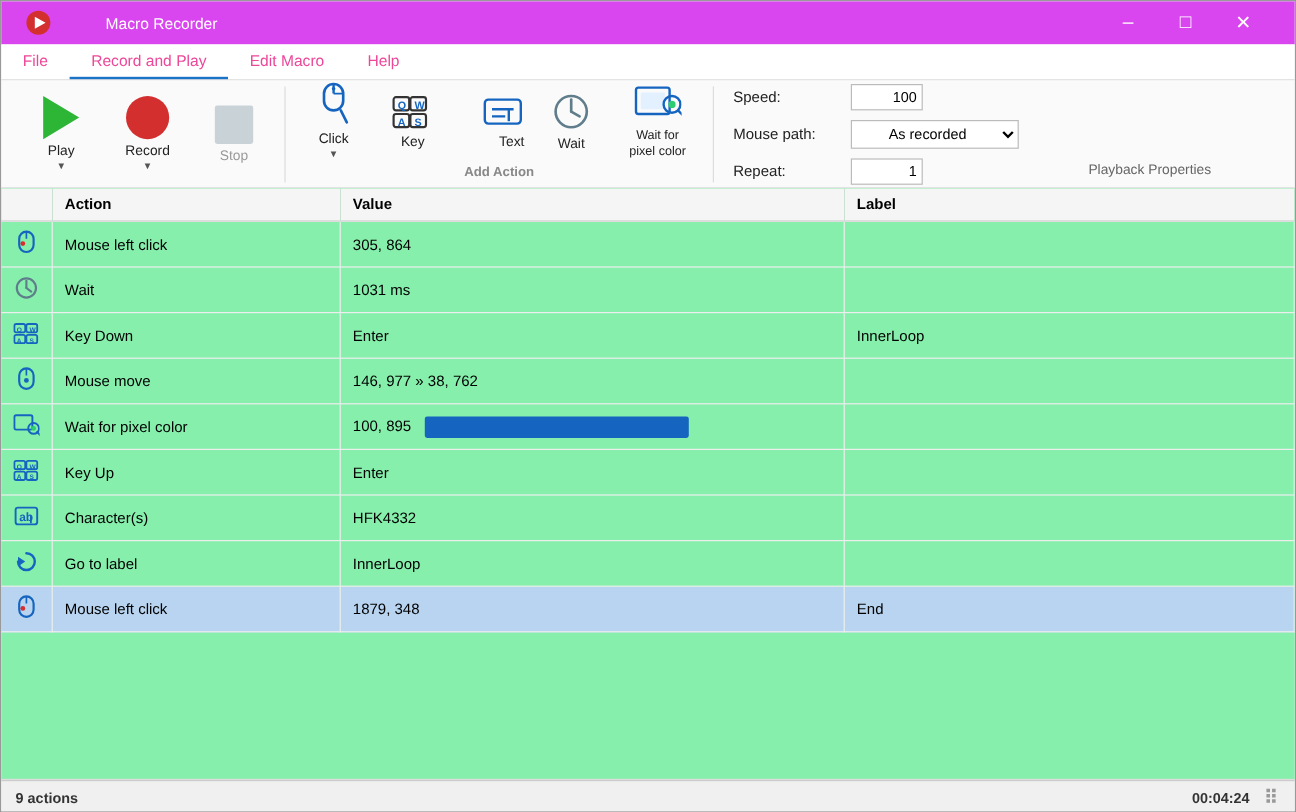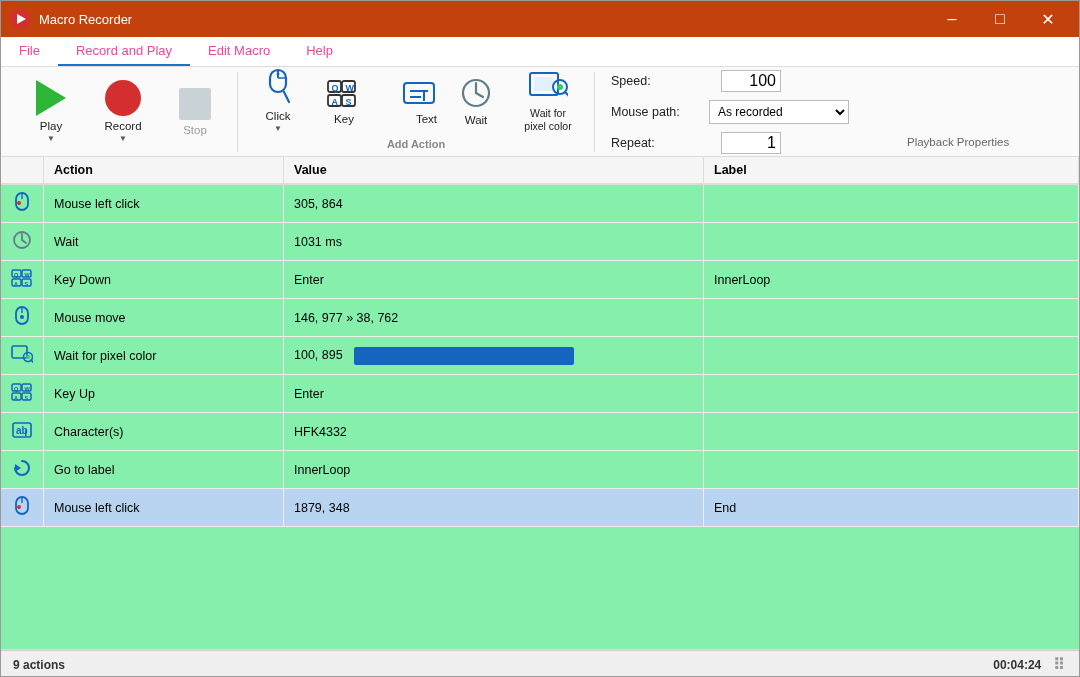--- a/index.html
+++ b/index.html
@@ -8,27 +8,28 @@
       font-size: 13px;
       background: #f0f0f0;
       width: 1080px;
       height: 677px;
       overflow: hidden;
       border: 1px solid #999;
     }
 
     
     .title-bar {
-      background: #c2410c;
+      background: #d946ef;
       height: 36px;
       display: flex;
       align-items: center;
-      padding: 0 8px;
+      padding: 0 20px;
       color: white;
       user-select: none;
+      gap: 37px;
     }
     .title-bar-logo {
       width: 22px; height: 22px; margin-right: 8px;
     }
     .title-bar-title {
       font-size: 13px;
       flex: 1;
     }
     .title-bar-controls {
       display: flex;
@@ -152,34 +153,34 @@
     .props-label {
       font-size: 12.5px;
       color: #222;
       width: 90px;
     }
     .props-input {
       width: 60px;
       height: 22px;
       border: 1px solid #bbb;
       padding: 0 4px;
-      font-size: 16px;
+      font-size: 12px;
       text-align: right;
       outline: none;
-      margin-left: 12px;
     }
     .props-select {
       width: 140px;
       height: 24px;
       border: 1px solid #bbb;
       font-size: 12px;
       padding: 0 4px;
       background: white;
       cursor: pointer;
       outline: none;
+      text-align: center;
     }
 
     
     .table-container {
       flex: 1;
       overflow-y: auto;
       background: #86efac;
       border-bottom: 1px solid #ddd;
     }
     .data-table {

